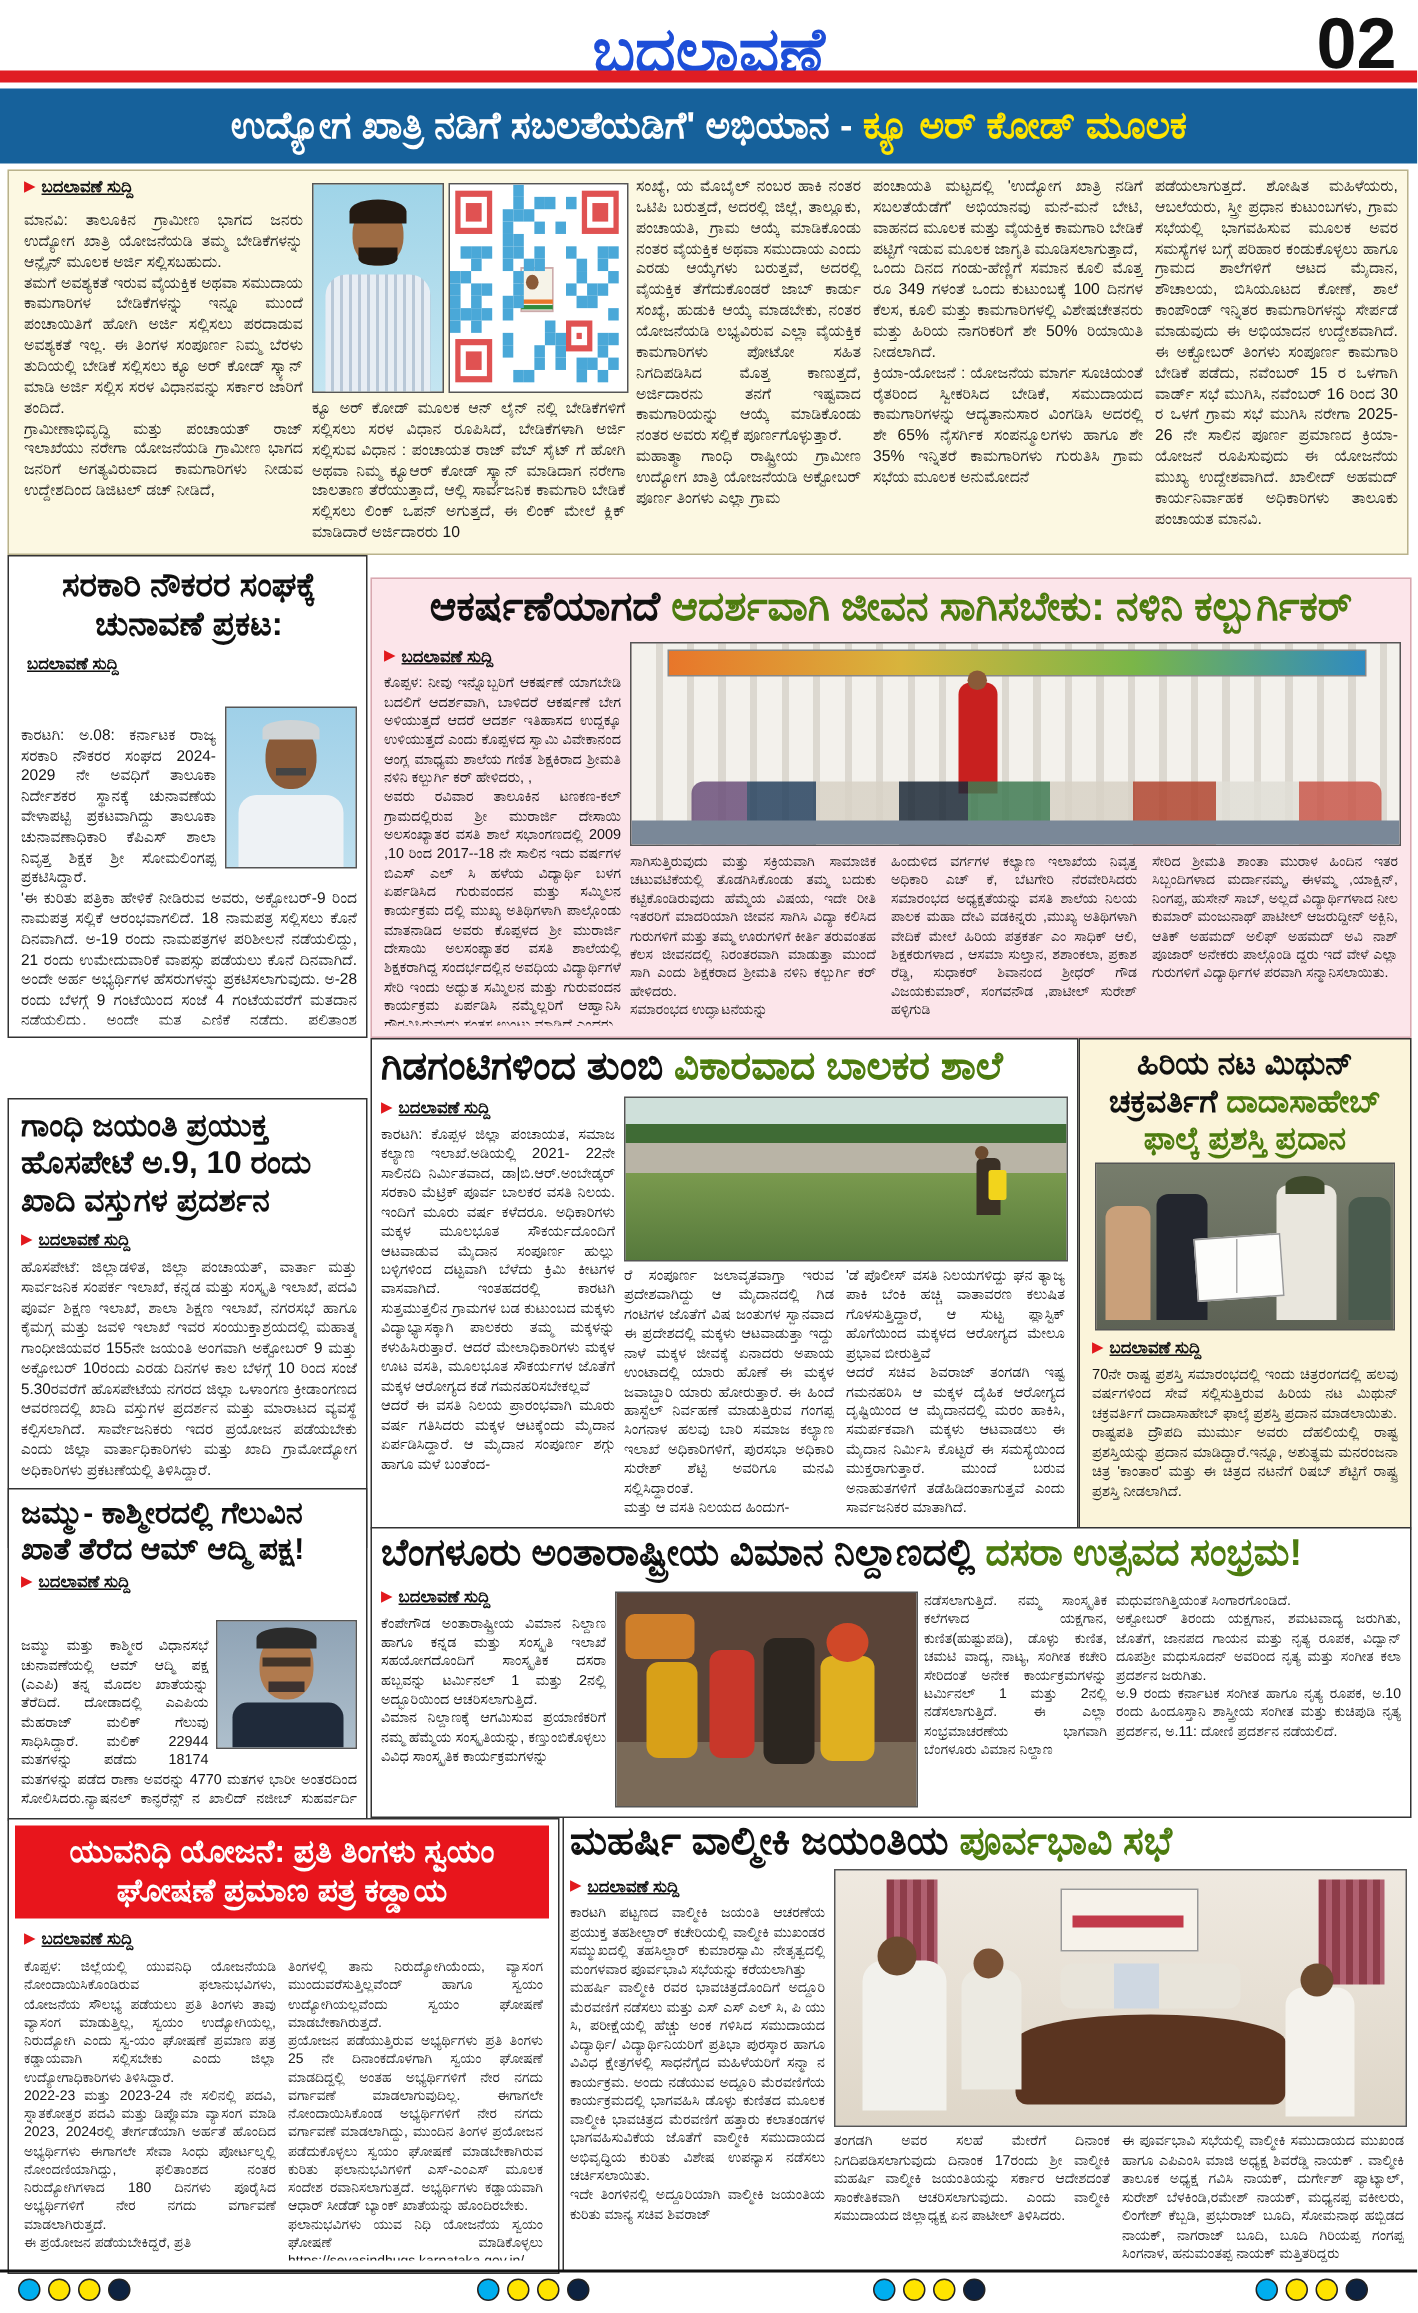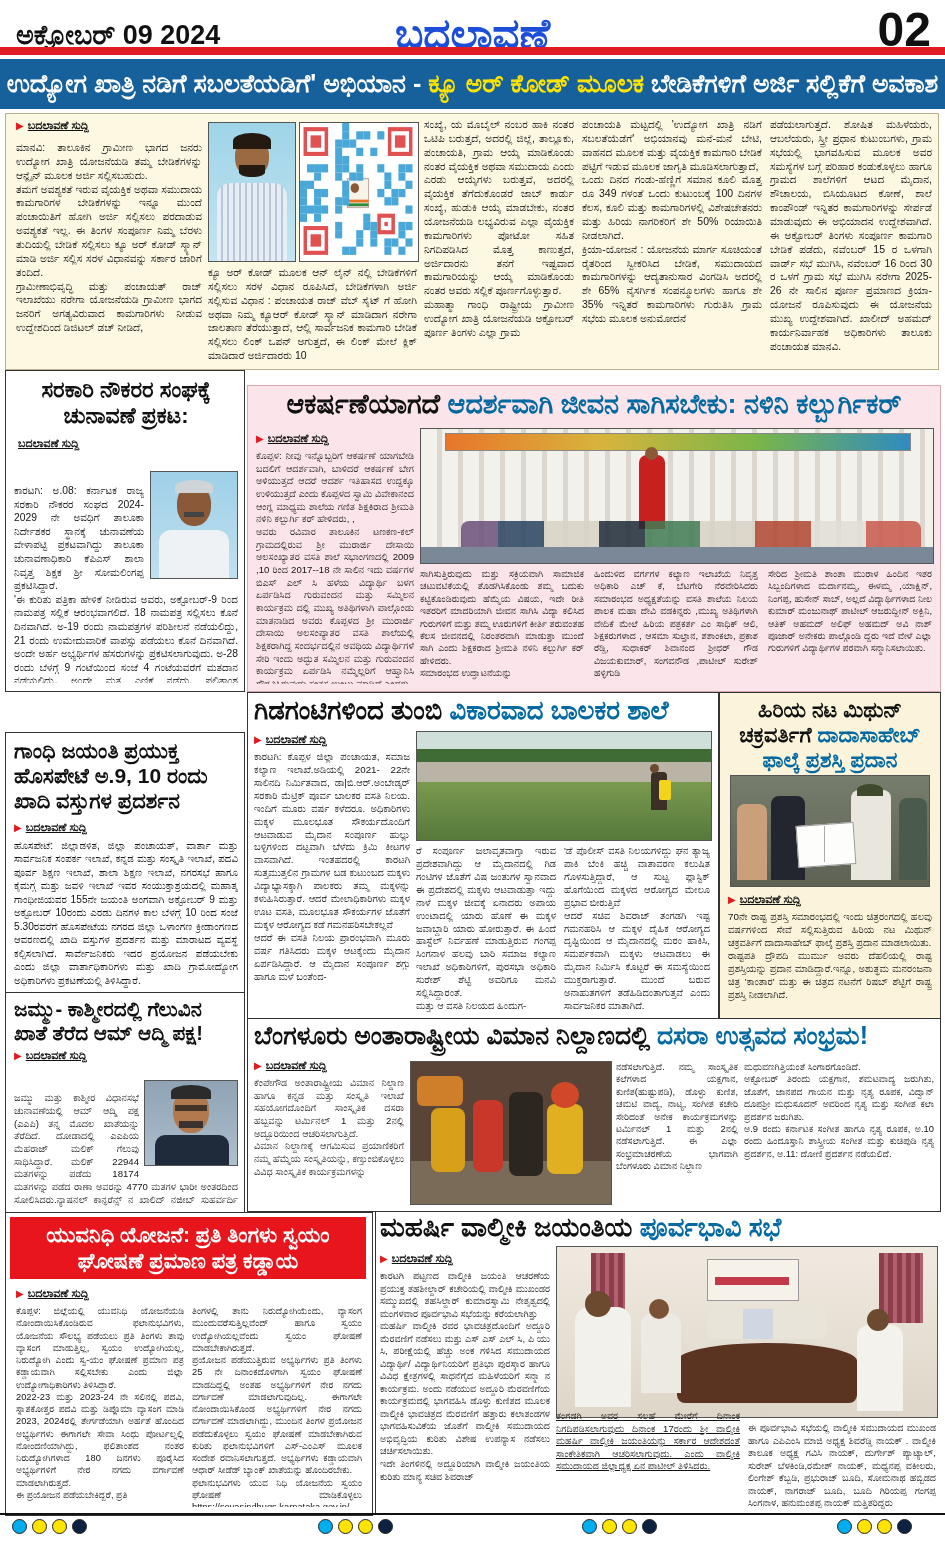--- a/index.html
+++ b/index.html
@@ -1,20 +1,20 @@
 <!DOCTYPE html>
 <html><head>
 <meta charset="utf-8">
 <style>
   html,body{margin:0;padding:0;background:#fff;}
   #page{position:relative;width:945px;height:1542px;background:#fff;overflow:hidden;
         font-family:"Liberation Sans","DejaVu Sans",sans-serif;color:#111;}
   .abs{position:absolute;}
   .hl{font-weight:bold;color:#111;line-height:1.18;}
-  .red{color:#0369a1;}
+  .red{color:#4d7c0f;}
   .bodytext{text-align:justify;color:#141414;white-space:pre-line;word-break:break-word;overflow:hidden;line-height:1.32;}
   .byline{display:flex;align-items:center;gap:4px;font-size:11px;font-weight:bold;color:#111;}
   .byline .arrow{color:#e2191d;font-size:10px;line-height:1;}
   .byline .byline-text{text-decoration:underline;}
   .photo{position:absolute;border:1px solid #555;overflow:hidden;}
   .shape{position:absolute;}
   
   #date{left:16px;top:20px;font-size:27px;font-weight:bold;}
   #masthead{left:50%;top:10px;transform:translateX(-50%);font-size:42px;font-weight:bold;color:#1d4ed8;}
   #pagenum{right:14px;top:2px;font-size:48px;font-weight:bold;}
@@ -42,29 +42,27 @@
   
   .curtain{background:repeating-linear-gradient(90deg,#f3f1ec 0 16px,#dcd8d0 16px 21px);}
   .grassfield{background:linear-gradient(#cfe0da 0 16%,#3f6b35 16% 28%,#b9b4a6 28% 46%,#7a9a4e 46%,#56793c 100%);}
   .stage-banner{background:linear-gradient(90deg,#e8762a,#d8b43c,#7ab648,#2f8bc0);}
 </style>
 </head>
 <body>
 
 <div id="page">
 
-  <div class="abs" id="date">ಅಕ್ಟೋಬರ್ 09  2024</div>
   <div class="abs" id="masthead">ಬದಲಾವಣೆ</div>
   <div class="abs" id="pagenum">02</div>
   <div class="abs" id="redbar"></div>
 
   <div class="abs" id="banner">
     <span style="white-space:pre">ಉದ್ಯೋಗ ಖಾತ್ರಿ ನಡಿಗೆ ಸಬಲತೆಯಡಿಗೆ' ಅಭಿಯಾನ - </span>
       <span class="yellow">ಕ್ಯೂ ಅರ್ ಕೋಡ್ ಮೂಲಕ</span>
-      <span style="white-space:pre"> ಬೇಡಿಕೆಗಳಿಗೆ ಅರ್ಜಿ ಸಲ್ಲಿಕೆಗೆ ಅವಕಾಶ</span>
   </div>
 
   <div class="abs" id="top-article">
     <div class="byline abs" style="left:10px;top:5px;">
       <span class="arrow">▶</span>
       <span class="byline-text">ಬದಲಾವಣೆ ಸುದ್ದಿ</span>
     </div>
     <div class="abs bodytext" style="left:10px;top:27px;width:186px;height:222px;font-size:10.5px;">ಮಾನವಿ: ತಾಲೂಕಿನ ಗ್ರಾಮೀಣ ಭಾಗದ ಜನರು ಉದ್ಯೋಗ ಖಾತ್ರಿ ಯೋಜನೆಯಡಿ ತಮ್ಮ ಬೇಡಿಕೆಗಳನ್ನು ಆನ್ಲೈನ್ ಮೂಲಕ ಅರ್ಜಿ ಸಲ್ಲಿಸಬಹುದು.
 ತಮಗೆ ಅವಶ್ಯಕತೆ ಇರುವ ವೈಯಕ್ತಿಕ ಅಥವಾ ಸಮುದಾಯ ಕಾಮಗಾರಿಗಳ ಬೇಡಿಕೆಗಳನ್ನು ಇನ್ನೂ ಮುಂದೆ ಪಂಚಾಯಿತಿಗೆ ಹೋಗಿ ಅರ್ಜಿ ಸಲ್ಲಿಸಲು ಪರದಾಡುವ ಅವಶ್ಯಕತೆ ಇಲ್ಲ. ಈ ತಿಂಗಳ ಸಂಪೂರ್ಣ ನಿಮ್ಮ ಬೆರಳು ತುದಿಯಲ್ಲಿ ಬೇಡಿಕೆ ಸಲ್ಲಿಸಲು ಕ್ಯೂ ಅರ್ ಕೋಡ್ ಸ್ಕ್ಯಾನ್ ಮಾಡಿ ಅರ್ಜಿ ಸಲ್ಲಿಸ ಸರಳ ವಿಧಾನವನ್ನು ಸರ್ಕಾರ ಜಾರಿಗೆ ತಂದಿದೆ.
 ಗ್ರಾಮೀಣಾಭಿವೃದ್ಧಿ ಮತ್ತು ಪಂಚಾಯತ್ ರಾಜ್ ಇಲಾಖೆಯು ನರೇಗಾ ಯೋಜನೆಯಡಿ ಗ್ರಾಮೀಣ ಭಾಗದ ಜನರಿಗೆ ಅಗತ್ಯವಿರುವಾದ ಕಾಮಗಾರಿಗಳು ನೀಡುವ ಉದ್ದೇಶದಿಂದ ಡಿಜಿಟಲ್ ಡಚ್ ನೀಡಿದೆ,</div>
@@ -358,21 +356,21 @@
       <div class="shape" style="left:158px;top:30px;width:74px;height:8px;background:#c23a4a;"></div>
       <div class="shape" style="left:120px;top:96px;width:180px;height:60px;background:#5a3420;border-radius:50% 50% 8px 8px/30% 30% 8px 8px;"></div>
       <div class="shape" style="left:18px;top:60px;width:56px;height:100px;background:#f2f1ec;border-radius:14px 14px 0 0;"></div>
       <div class="shape" style="left:28px;top:44px;width:26px;height:26px;border-radius:50%;background:#6b4a2f;"></div>
       <div class="shape" style="left:84px;top:66px;width:40px;height:80px;background:#eceae2;border-radius:12px 12px 0 0;"></div>
       <div class="shape" style="left:92px;top:52px;width:20px;height:20px;border-radius:50%;background:#7a5236;"></div>
       <div class="shape" style="left:300px;top:78px;width:46px;height:86px;background:#f4f2ec;border-radius:12px 12px 0 0;"></div>
       <div class="shape" style="left:310px;top:62px;width:22px;height:22px;border-radius:50%;background:#6b4a2f;"></div>
       <div class="shape" style="left:150px;top:62px;width:120px;height:30px;background:linear-gradient(90deg,#e8e4da 0 30%,#cfd8e2 30% 55%,#e8e4da 55% 100%);border-radius:8px;"></div>
     </div>
-    <div class="abs bodytext" style="left:180px;top:198px;width:184px;height:90px;font-size:9.5px;text-decoration:underline;">ತಂಗಡಗಿ ಅವರ ಸಲಹೆ ಮೇರೆಗೆ ದಿನಾಂಕ ನಿಗದಿಪಡಿಸಲಾಗುವುದು ದಿನಾಂಕ 17ರಂದು ಶ್ರೀ ವಾಲ್ಮೀಕಿ ಮಹರ್ಷಿ ವಾಲ್ಮೀಕಿ ಜಯಂತಿಯನ್ನು ಸರ್ಕಾರ ಆದೇಶದಂತೆ ಸಾಂಕೇತಿಕವಾಗಿ ಆಚರಿಸಲಾಗುವುದು. ಎಂದು ವಾಲ್ಮೀಕಿ ಸಮುದಾಯದ ಜಿಲ್ಲಾಧ್ಯಕ್ಷ ಏನ ಪಾಟೀಲ್ ತಿಳಿಸಿದರು.</div>
+    <div class="abs bodytext" style="left:180px;top:210px;width:184px;height:90px;font-size:9.5px;">ತಂಗಡಗಿ ಅವರ ಸಲಹೆ ಮೇರೆಗೆ ದಿನಾಂಕ ನಿಗದಿಪಡಿಸಲಾಗುವುದು ದಿನಾಂಕ 17ರಂದು ಶ್ರೀ ವಾಲ್ಮೀಕಿ ಮಹರ್ಷಿ ವಾಲ್ಮೀಕಿ ಜಯಂತಿಯನ್ನು ಸರ್ಕಾರ ಆದೇಶದಂತೆ ಸಾಂಕೇತಿಕವಾಗಿ ಆಚರಿಸಲಾಗುವುದು. ಎಂದು ವಾಲ್ಮೀಕಿ ಸಮುದಾಯದ ಜಿಲ್ಲಾಧ್ಯಕ್ಷ ಏನ ಪಾಟೀಲ್ ತಿಳಿಸಿದರು.</div>
     <div class="abs bodytext" style="left:372px;top:210px;width:188px;height:90px;font-size:9.5px;">ಈ ಪೂರ್ವಭಾವಿ ಸಭೆಯಲ್ಲಿ ವಾಲ್ಮೀಕಿ ಸಮುದಾಯದ ಮುಖಂಡ ಹಾಗೂ ಎಪಿಎಂಸಿ ಮಾಜಿ ಅಧ್ಯಕ್ಷ ಶಿವರೆಡ್ಡಿ ನಾಯಕ್ . ವಾಲ್ಮೀಕಿ ತಾಲೂಕ ಅಧ್ಯಕ್ಷ ಗವಿಸಿ ನಾಯಕ್, ದುರ್ಗೇಶ್ ಪ್ಯಾಟ್ಯಾಲ್, ಸುರೇಶ್ ಬೆಳಕಿಂಡಿ,ರಮೇಶ್ ನಾಯಕ್, ಮಧ್ಯನಪ್ಪ ವಕೀಲರು, ಲಿಂಗೇಶ್ ಕೆಬ್ಬಡಿ, ಪ್ರಭುರಾಜ್ ಬೂದಿ, ಸೋಮನಾಥ ಹಬ್ಬಿಡದ ನಾಯಕ್, ನಾಗರಾಜ್ ಬೂದಿ, ಬೂದಿ ಗಿರಿಯಪ್ಪ ಗಂಗಪ್ಪ ಸಿಂಗನಾಳ, ಹನುಮಂತಪ್ಪ ನಾಯಕ್ ಮತ್ತಿತರಿದ್ದರು</div>
   </div>
 
   <div class="abs" id="footline"></div>
   <div class="dots" style="left:12px;">
     <div class="dot c1"></div>
       <div class="dot c2"></div>
       <div class="dot c3"></div>
       <div class="dot c4"></div>
   </div>

